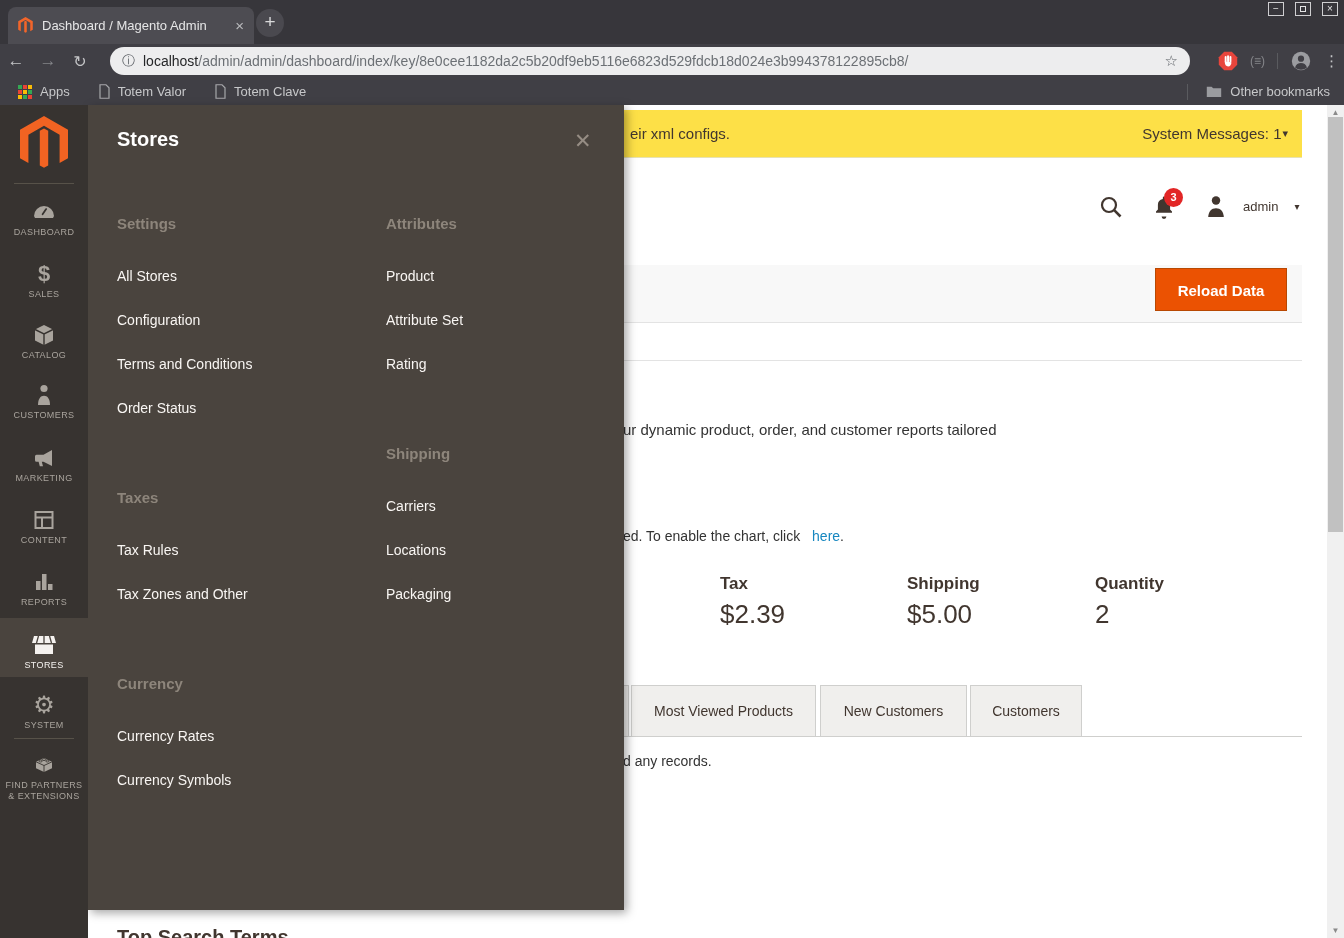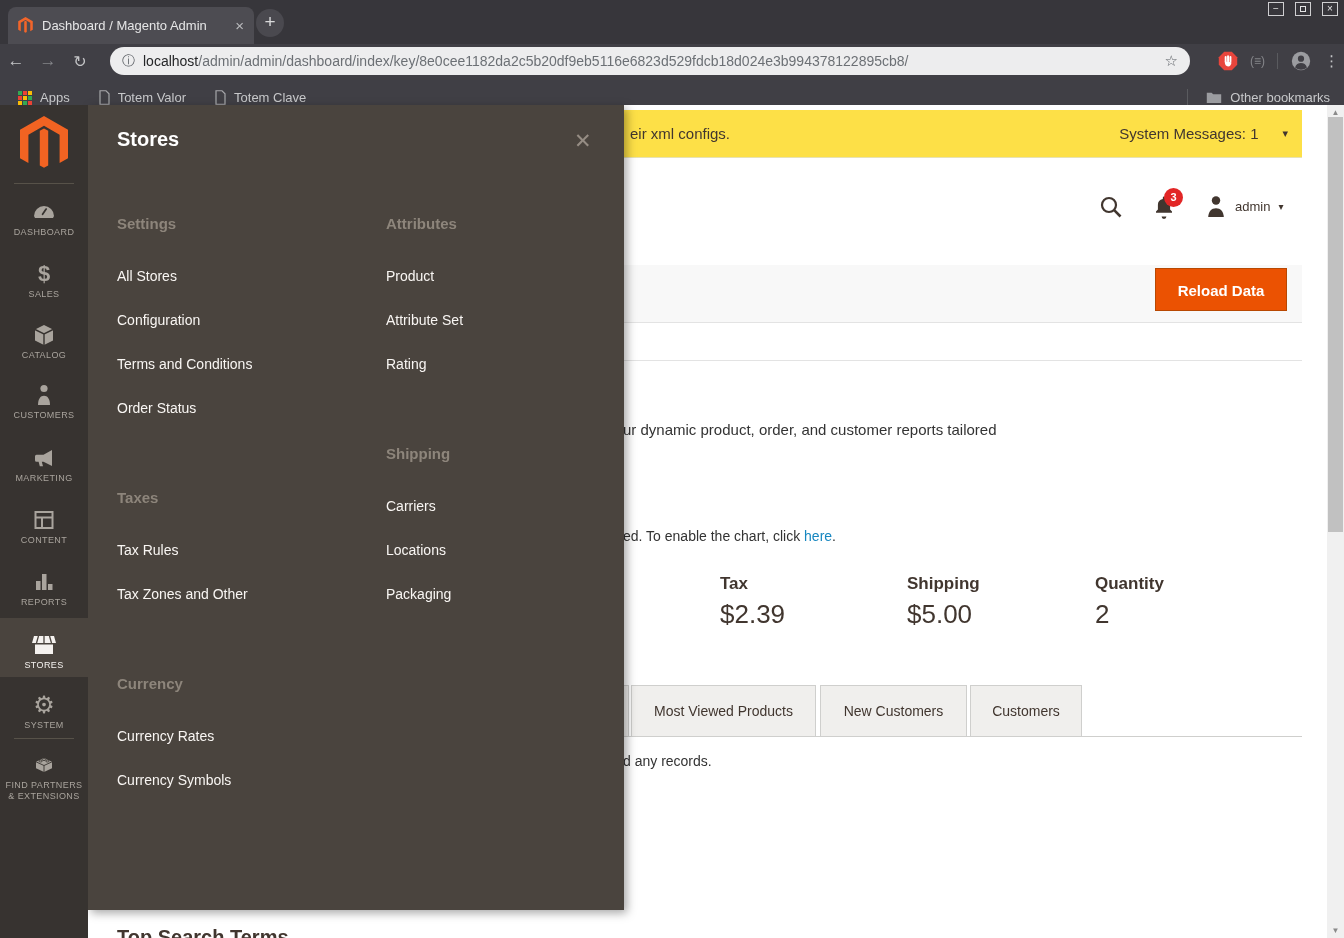--- a/index.html
+++ b/index.html
@@ -31,62 +31,62 @@
   .url { font-size:14px; white-space:nowrap; overflow:hidden; flex:1; }
   .url .host { color:#252628; }
   .url .path { color:#6c7075; }
   .urlbar .star { color:#5f6368; font-size:15px; }
   .nav-right { position:absolute; right:8px; top:0; height:34px; display:flex; align-items:center; gap:12px; }
   .ext-badge { color:#85868a; font-size:12px; }
   .vsep { width:1px; height:16px; background:#5a5b5f; }
   .kebab { color:#c3c4c6; font-size:15px; letter-spacing:0; width:12px; text-align:center; }
 
   .bookmarks { position:absolute; top:78px; left:0; width:1344px; height:27px; background:#403f45;
-               display:flex; align-items:flex-end; font-size:13px; color:#c7c8ca; }
+               display:flex; align-items:center; font-size:13px; color:#c7c8ca; }
   .apps-grid { display:inline-grid; grid-template-columns:repeat(3,4px); grid-gap:1px; margin:0 8px 0 18px; }
   .apps-grid i { width:4px; height:4px; display:block; }
   .bm { display:flex; align-items:center; gap:7px; margin-left:28px; }
   .bm-right { position:absolute; right:14px; display:flex; align-items:center; gap:8px; }
   .bm-right .vsep { margin-right:10px; }
 
   
   .viewport { position:absolute; top:105px; left:0; width:1344px; height:833px; background:#fff; }
 
   
   .sysmsg { position:absolute; left:96px; top:5px; width:1206px; height:48px; background:#fde047;
             border-bottom:1px solid #e7e2b4; z-index:1; }
   .sysmsg-frag { position:absolute; left:534px; top:15px; font-size:15px; color:#41362f; }
   .sysmsg-right { position:absolute; right:14px; top:15px; font-size:15px; color:#41362f;
-                  display:flex; align-items:center; gap:24px; }
+                  display:flex; align-items:center; gap:1px; }
   .sysmsg-right .caret { font-size:11px; color:#41362f; }
 
   .hdr-icons { position:absolute; top:83px; left:0; width:1344px; height:40px; z-index:1; }
   .search-ic { position:absolute; left:1099px; top:7px; }
   .bell-wrap { position:absolute; left:1152px; top:6px; }
   .badge { position:absolute; left:12px; top:-6px; min-width:19px; height:19px; background:#e22626;
            border-radius:50%; color:#fff; font-size:11px; font-weight:bold; text-align:center; line-height:19px; }
-  .admin-wrap { position:absolute; left:1205px; top:6px; display:flex; align-items:center; gap:8px; }
+  .admin-wrap { position:absolute; left:1205px; top:6px; display:flex; align-items:center; gap:16px; }
   .admin-name { font-size:13px; color:#41362f; }
   .admin-wrap .caret { font-size:10px; color:#41362f; }
 
   .actionband { position:absolute; left:88px; top:160px; width:1214px; height:58px; background:#f8f8f8;
                 border-bottom:1px solid #e3e3e3; z-index:1; }
   .reload-btn { position:absolute; left:1155px; top:163px; width:132px; height:43px; background:#eb5202;
                 color:#fff; font-size:15px; font-weight:bold; text-align:center; line-height:43px;
                 z-index:2; border:1px solid #b84802; }
   .hr1 { position:absolute; left:88px; top:255px; width:1214px; height:1px; background:#e3e3e3; z-index:1; }
 
   .adv-text { position:absolute; left:623px; top:316px; font-size:15px; color:#333; z-index:1; }
   .adv-btn { position:absolute; left:1028px; top:298px; width:259px; height:44px; background:#0d79b2;
              color:#fff; font-size:15px; font-weight:bold; display:flex; align-items:center;
              justify-content:center; gap:7px; z-index:2; }
   .extlink { margin-top:-8px; }
 
   .chart-note { position:absolute; left:623px; top:423px; font-size:14px; color:#333; z-index:1; }
-  .chart-note .lnk { color:#1787c0; text-decoration:none; }
+  .chart-note .lnk { color:#1787c0; text-decoration:none;margin-left:8px; }
 
   .stat { position:absolute; z-index:1; color:#41362f; }
   .stat .stat-label { font-size:17px; font-weight:bold; display:block; }
   .stat .stat-value { font-size:26px; display:block; margin-top:5px; }
   .stat.s1 { left:720px; top:469px; }
   .stat.s2 { left:907px; top:469px; }
   .stat.s3 { left:1095px; top:469px; }
 
   .tab-sliver { position:absolute; left:612px; top:580px; width:17px; height:52px; background:#f0efed;
                 border:1px solid #cfcfcd; z-index:1; }

